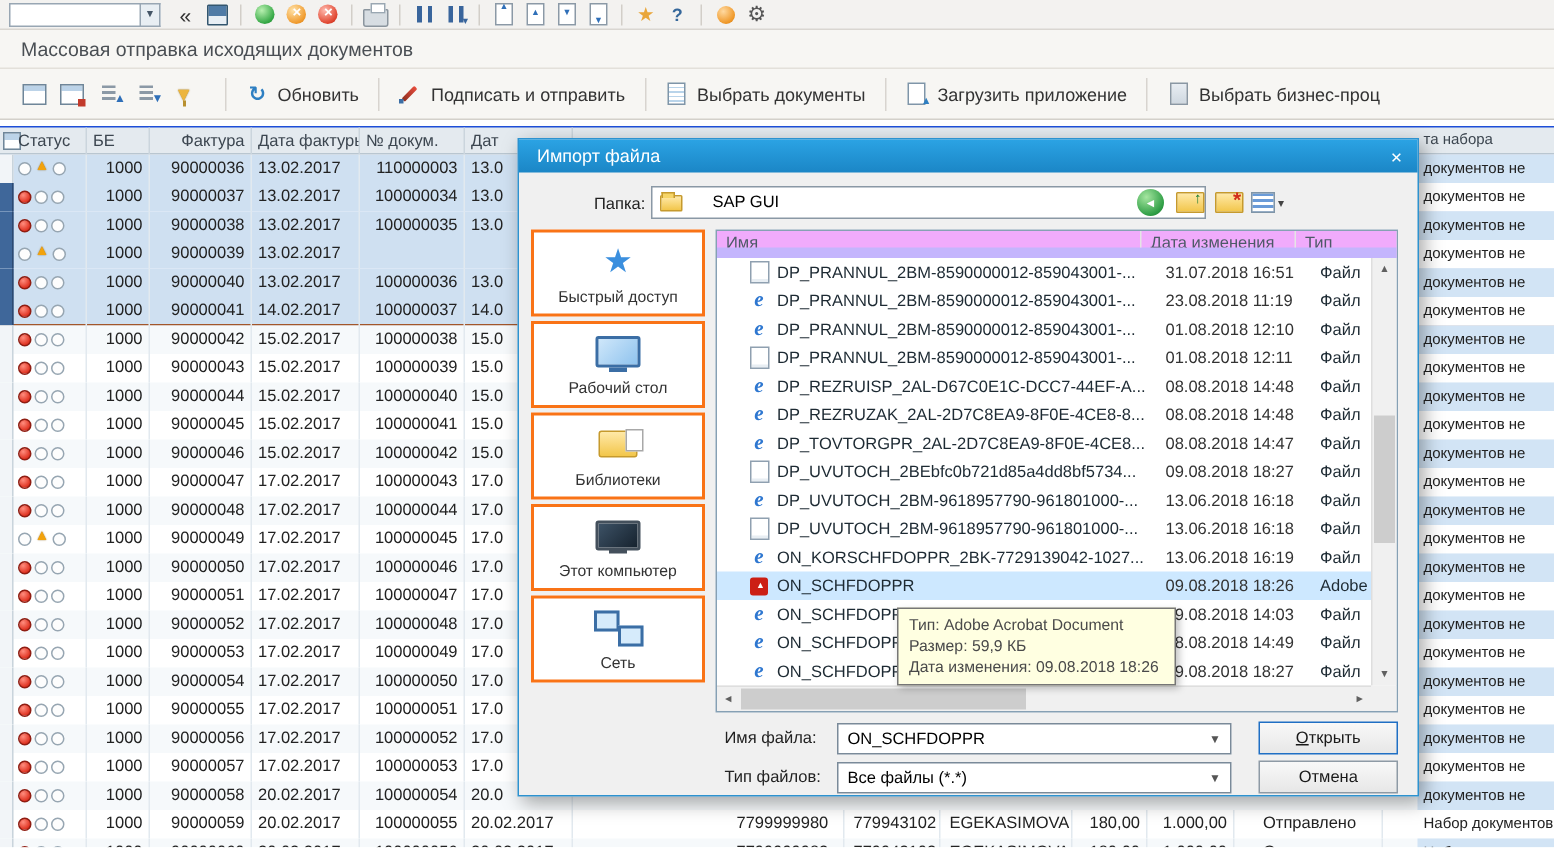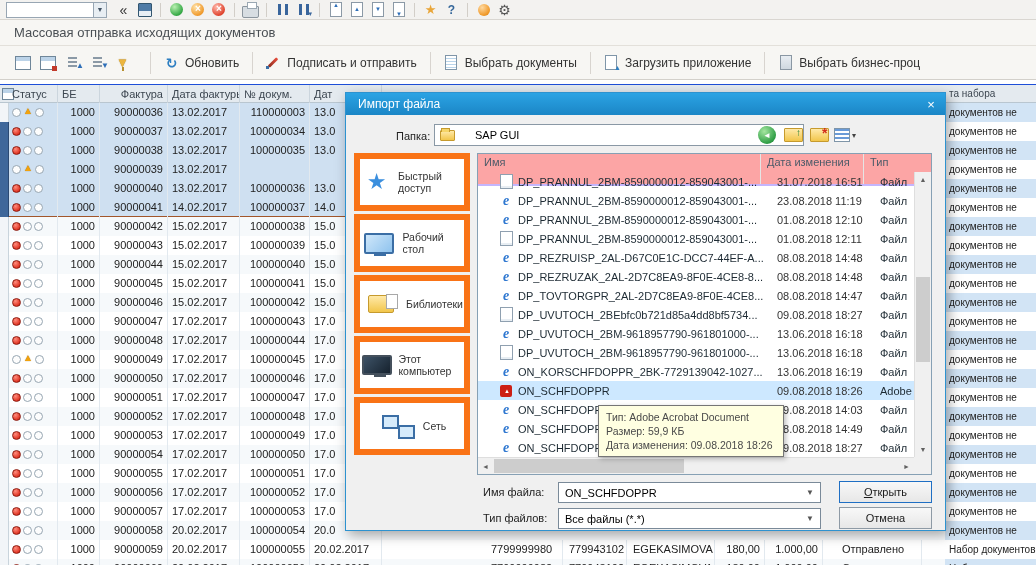--- a/index.html
+++ b/index.html
@@ -152,43 +152,43 @@
 .n-back::after{content:"◄";position:absolute;color:#fff;font-size:8px;top:7px;left:7px}
 .n-up-folder::before,.n-new-folder::before{content:"";width:17px;height:12px;
   background:linear-gradient(#ffe9a8,#f2c64b);border:1px solid #c69a2d;border-radius:1px}
 .n-up-folder::after{content:"↑";position:absolute;color:#1e7e34;font-weight:bold;font-size:10px;top:3px;left:14px}
 .n-new-folder::after{content:"*";position:absolute;color:#d22c1a;font-weight:bold;font-size:14px;top:1px;left:14px}
 .n-views::before{content:"";width:14px;height:12px;border:1px solid #7f95a8;
   background:repeating-linear-gradient(#6a9bd8 0 2px,#fff 2px 4px)}
 .n-views::after{content:"▾";font-size:8px;color:#444;margin-left:2px}
 
 .places{position:absolute;left:8px;top:60px;width:116px}
-.place{height:58px;margin-bottom:3px;background:#fff;border:6px solid #f97316;
-  display:flex;flex-direction:row;align-items:center;justify-content:center;gap:5px;
+.place{height:58px;margin-bottom:3px;background:#fff;border:2px solid #f97316;
+  display:flex;flex-direction:column;align-items:center;justify-content:center;gap:5px;
   font-size:10.5px;color:#333}
 .place-icon{position:relative;height:26px;width:40px;display:flex;align-items:center;justify-content:center}
 .p-star::before{content:"★";font-size:22px;color:#3b8fde}
 .p-desktop::before{content:"";width:26px;height:17px;border:2px solid #3b6ea5;border-radius:2px;
   background:linear-gradient(135deg,#cfe7fa,#8fc3ee)}
 .p-desktop::after{content:"";position:absolute;width:12px;height:3px;background:#3b6ea5;bottom:0;left:14px}
 .p-libraries::before{content:"";width:24px;height:16px;border:1px solid #c69a2d;border-radius:2px;
   background:linear-gradient(#ffe9a8,#f2c64b)}
 .p-libraries::after{content:"";position:absolute;width:10px;height:13px;background:#fff;
   border:1px solid #a8a8a8;right:3px;top:3px}
 .p-computer::before{content:"";width:26px;height:16px;border:2px solid #44505c;border-radius:2px;
   background:linear-gradient(135deg,#3d5266,#16222e)}
 .p-computer::after{content:"";position:absolute;width:12px;height:3px;background:#44505c;bottom:1px;left:14px}
 .p-network::before{content:"";position:absolute;left:4px;top:2px;width:13px;height:10px;
   border:2px solid #3b6ea5;background:#d6ebfb}
 .p-network::after{content:"";position:absolute;right:3px;bottom:0;width:13px;height:10px;
   border:2px solid #3b6ea5;background:#d6ebfb}
 
 .filelist{position:absolute;left:131px;top:60px;width:455px;height:322px;background:#fff;
   border:1px solid #86a0b4}
-.fl-header{position:relative;height:32px;border-bottom:2px solid #c4b5fd;background:#fca5a5;
+.fl-header{position:relative;height:18px;border-bottom:7px solid #c4b5fd;background:#f0abfc;
   color:#4c5a68;display:flex}
 .fh{padding:0 6px;line-height:17px;border-right:1px solid #e5e5e5;overflow:hidden;white-space:nowrap}
 .fh-name{width:283px}
 .fh-date{width:103px}
 .fh-type{flex:1;border-right:none}
 .fl-rows{position:absolute;top:18px;left:0;right:17px;bottom:17px;overflow:hidden}
 .frow{height:19px;display:flex;align-items:center;color:#1d2a33;padding-left:20px;white-space:nowrap}
 .frow.selected{background:#cde8ff}
 .fic{width:16px;height:15px;display:flex;align-items:center;justify-content:center;
   margin-right:4px;flex:0 0 16px;position:relative}

